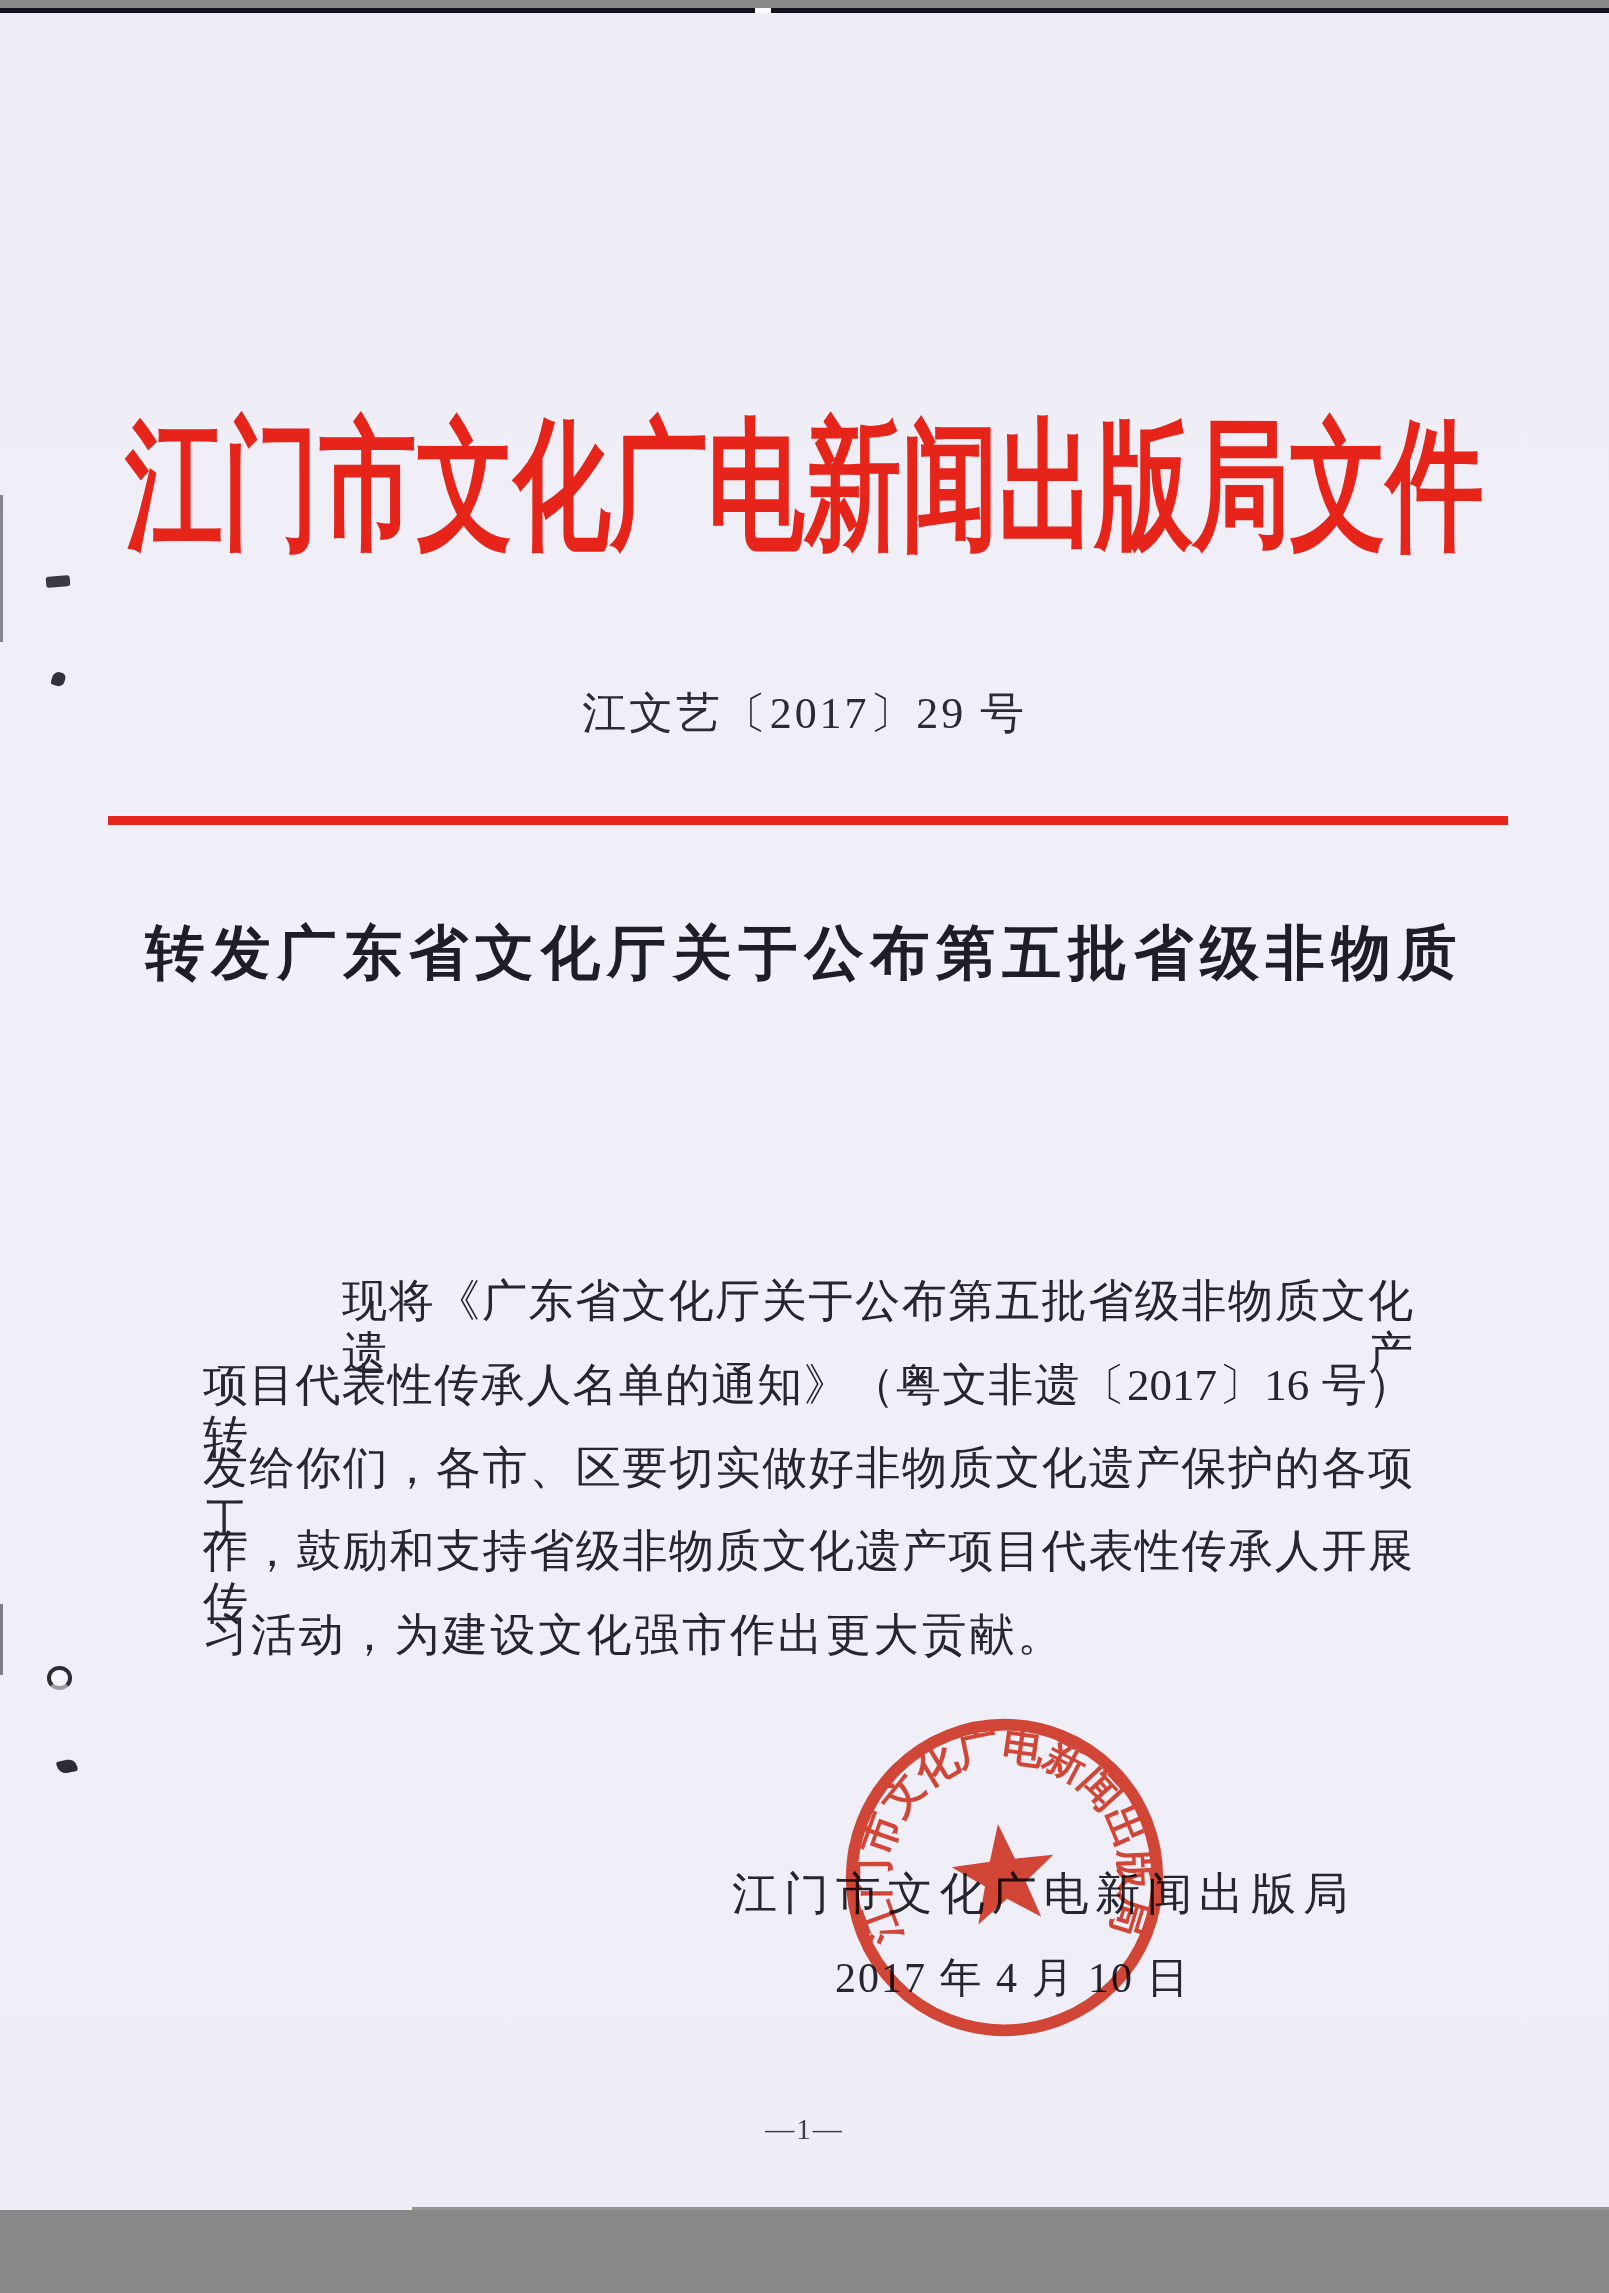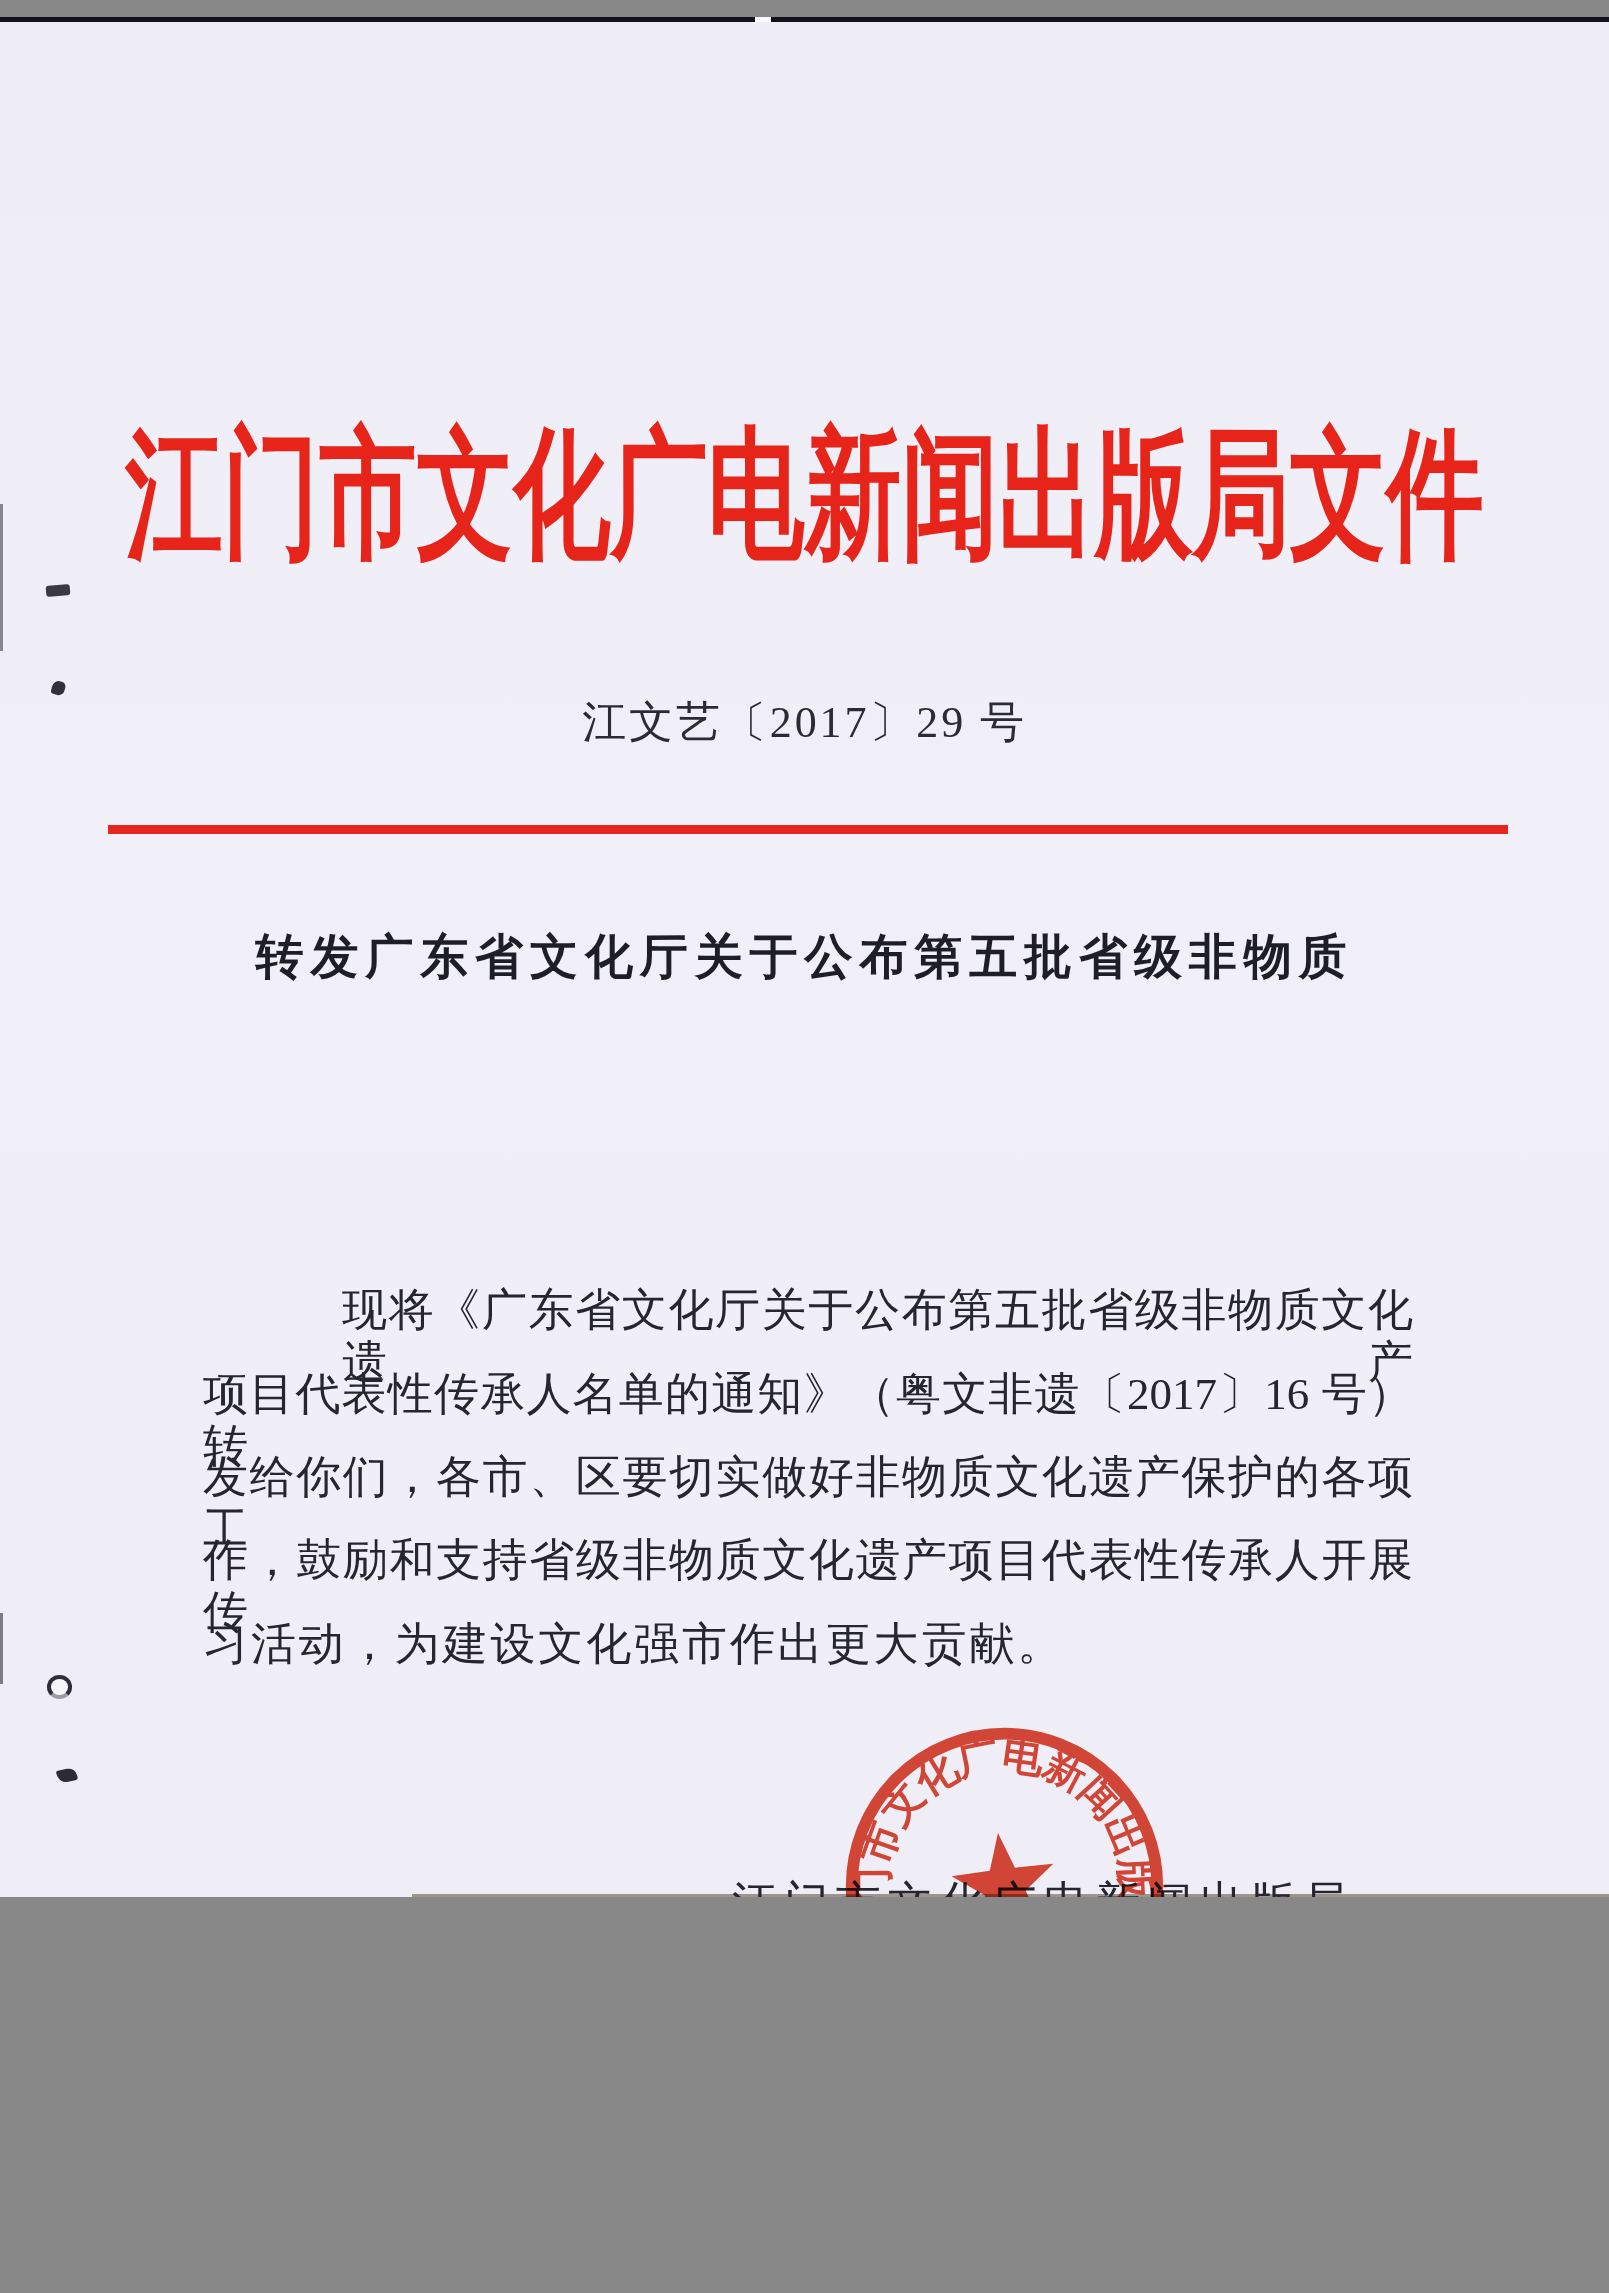--- a/index.html
+++ b/index.html
@@ -1,19 +1,19 @@
 <!DOCTYPE html>
 <html><head>
 <meta charset="utf-8">
 <style>
   html,body{margin:0;padding:0;background:#888;}
   #page{
     position:relative;
-    width:1609px;height:1880px;
-    margin:17px auto;
+    width:1609px;height:2202px;
+    margin:8px auto;
     background:linear-gradient(180deg,#eeedf6 0%,#f1f0f8 45%,#efeef6 100%);
     overflow:hidden;
     font-family:"Liberation Serif","DejaVu Serif",serif;
     color:#2b2b33;
   }
   
   .top-edge{position:absolute;left:0;top:0;width:1609px;height:4.9px;background:#131320;}
   .top-edge-notch{position:absolute;left:755px;top:0;width:15.7px;height:4.9px;background:#fbfbff;}
   .bottom-edge{position:absolute;left:412px;right:0;bottom:0;height:2.9px;background:rgba(105,88,70,.6);}
   .left-sliver-a{position:absolute;left:0;top:487px;width:2.9px;height:147px;background:rgba(30,30,40,.5);}
@@ -32,21 +32,21 @@
   .header-title .stretch{display:inline-block;transform:scaleY(1.46);transform-origin:center top;}
 
   .doc-number{
     position:absolute;left:0;top:682px;width:1609px;text-align:center;
     font-size:44px;line-height:1.1;letter-spacing:2.9px;color:#2b2b33;
   }
 
   .red-divider{position:absolute;left:108px;top:808px;width:1400px;height:8.8px;background:#e7261d;}
 
   .doc-title{position:absolute;left:0;top:916px;width:1609px;text-align:center;
-    font-weight:bold;color:#1e1e26;font-size:48px;line-height:1;}
+    font-weight:bold;color:#1e1e26;font-size:59px;line-height:1;}
   .doc-title .t-line{letter-spacing:6.9px;margin-bottom:36px;}
 
   .salutation{
     position:absolute;left:199px;top:1179px;width:1274px;
     font-size:45px;line-height:1.15;letter-spacing:2px;color:#26262e;white-space:nowrap;
   }
 
   .body-line{
     position:absolute;left:203px;width:1210px;height:55px;
     font-size:45px;line-height:1.15;color:#26262e;

